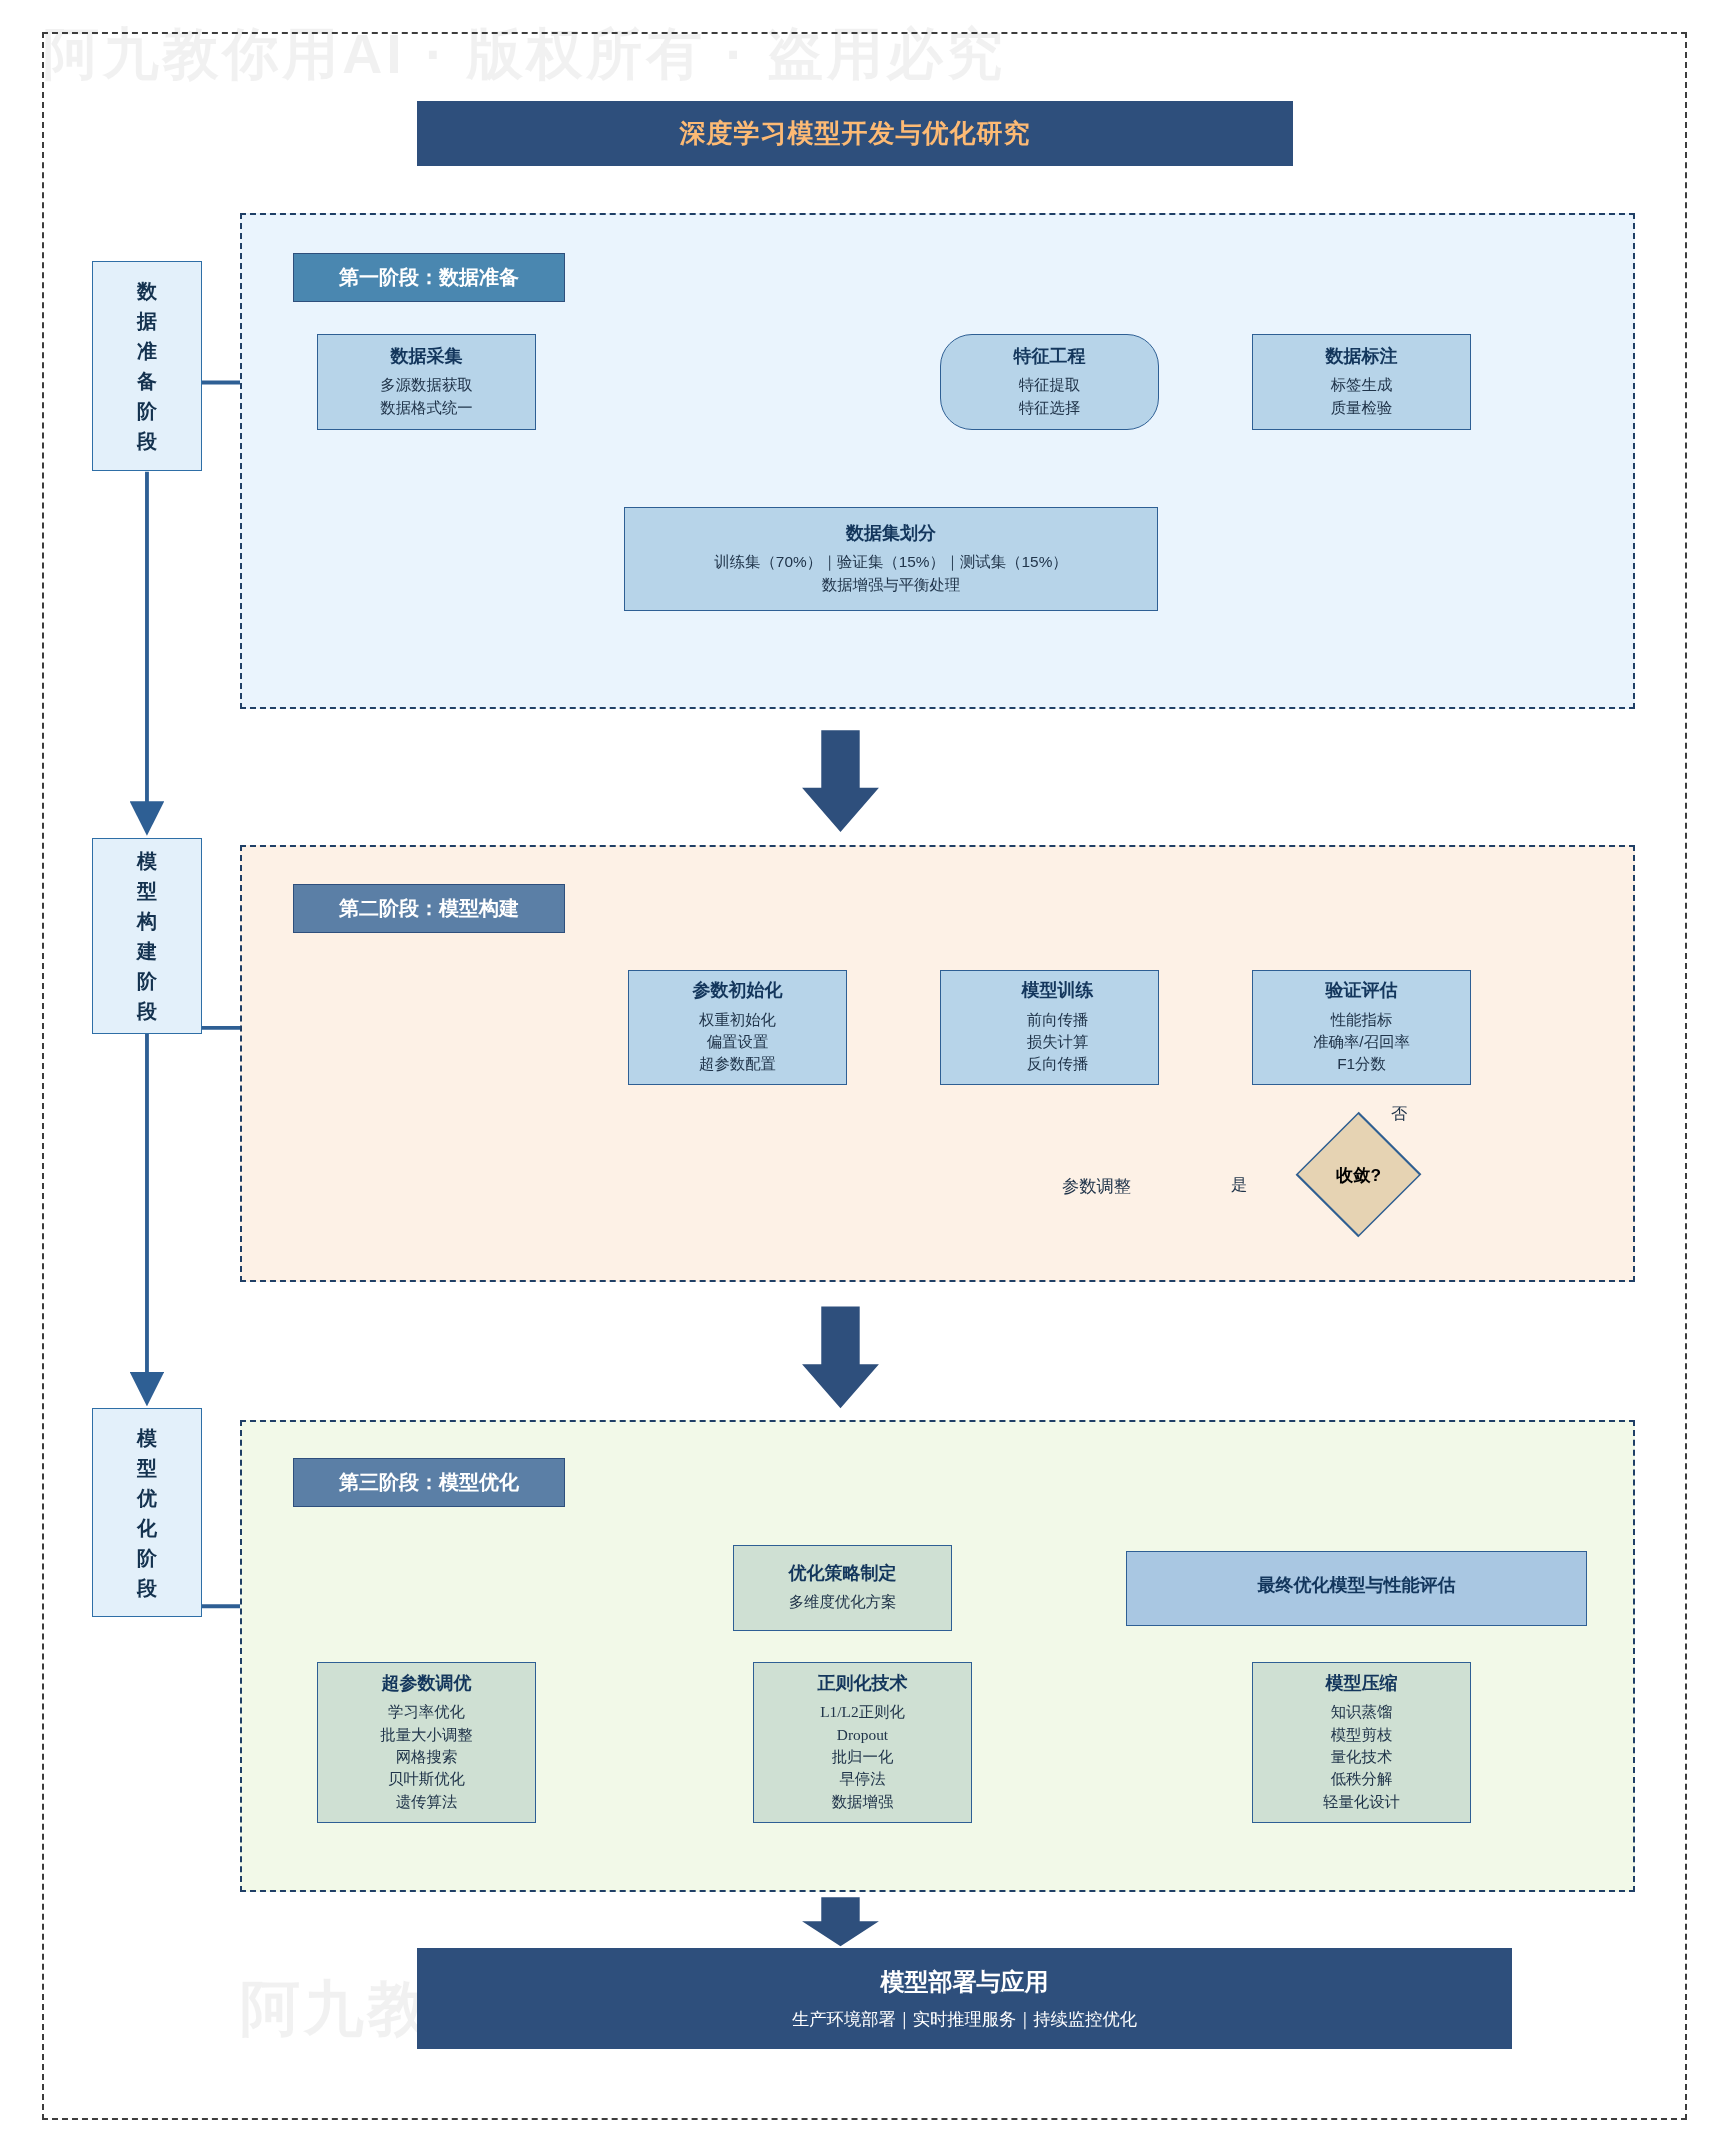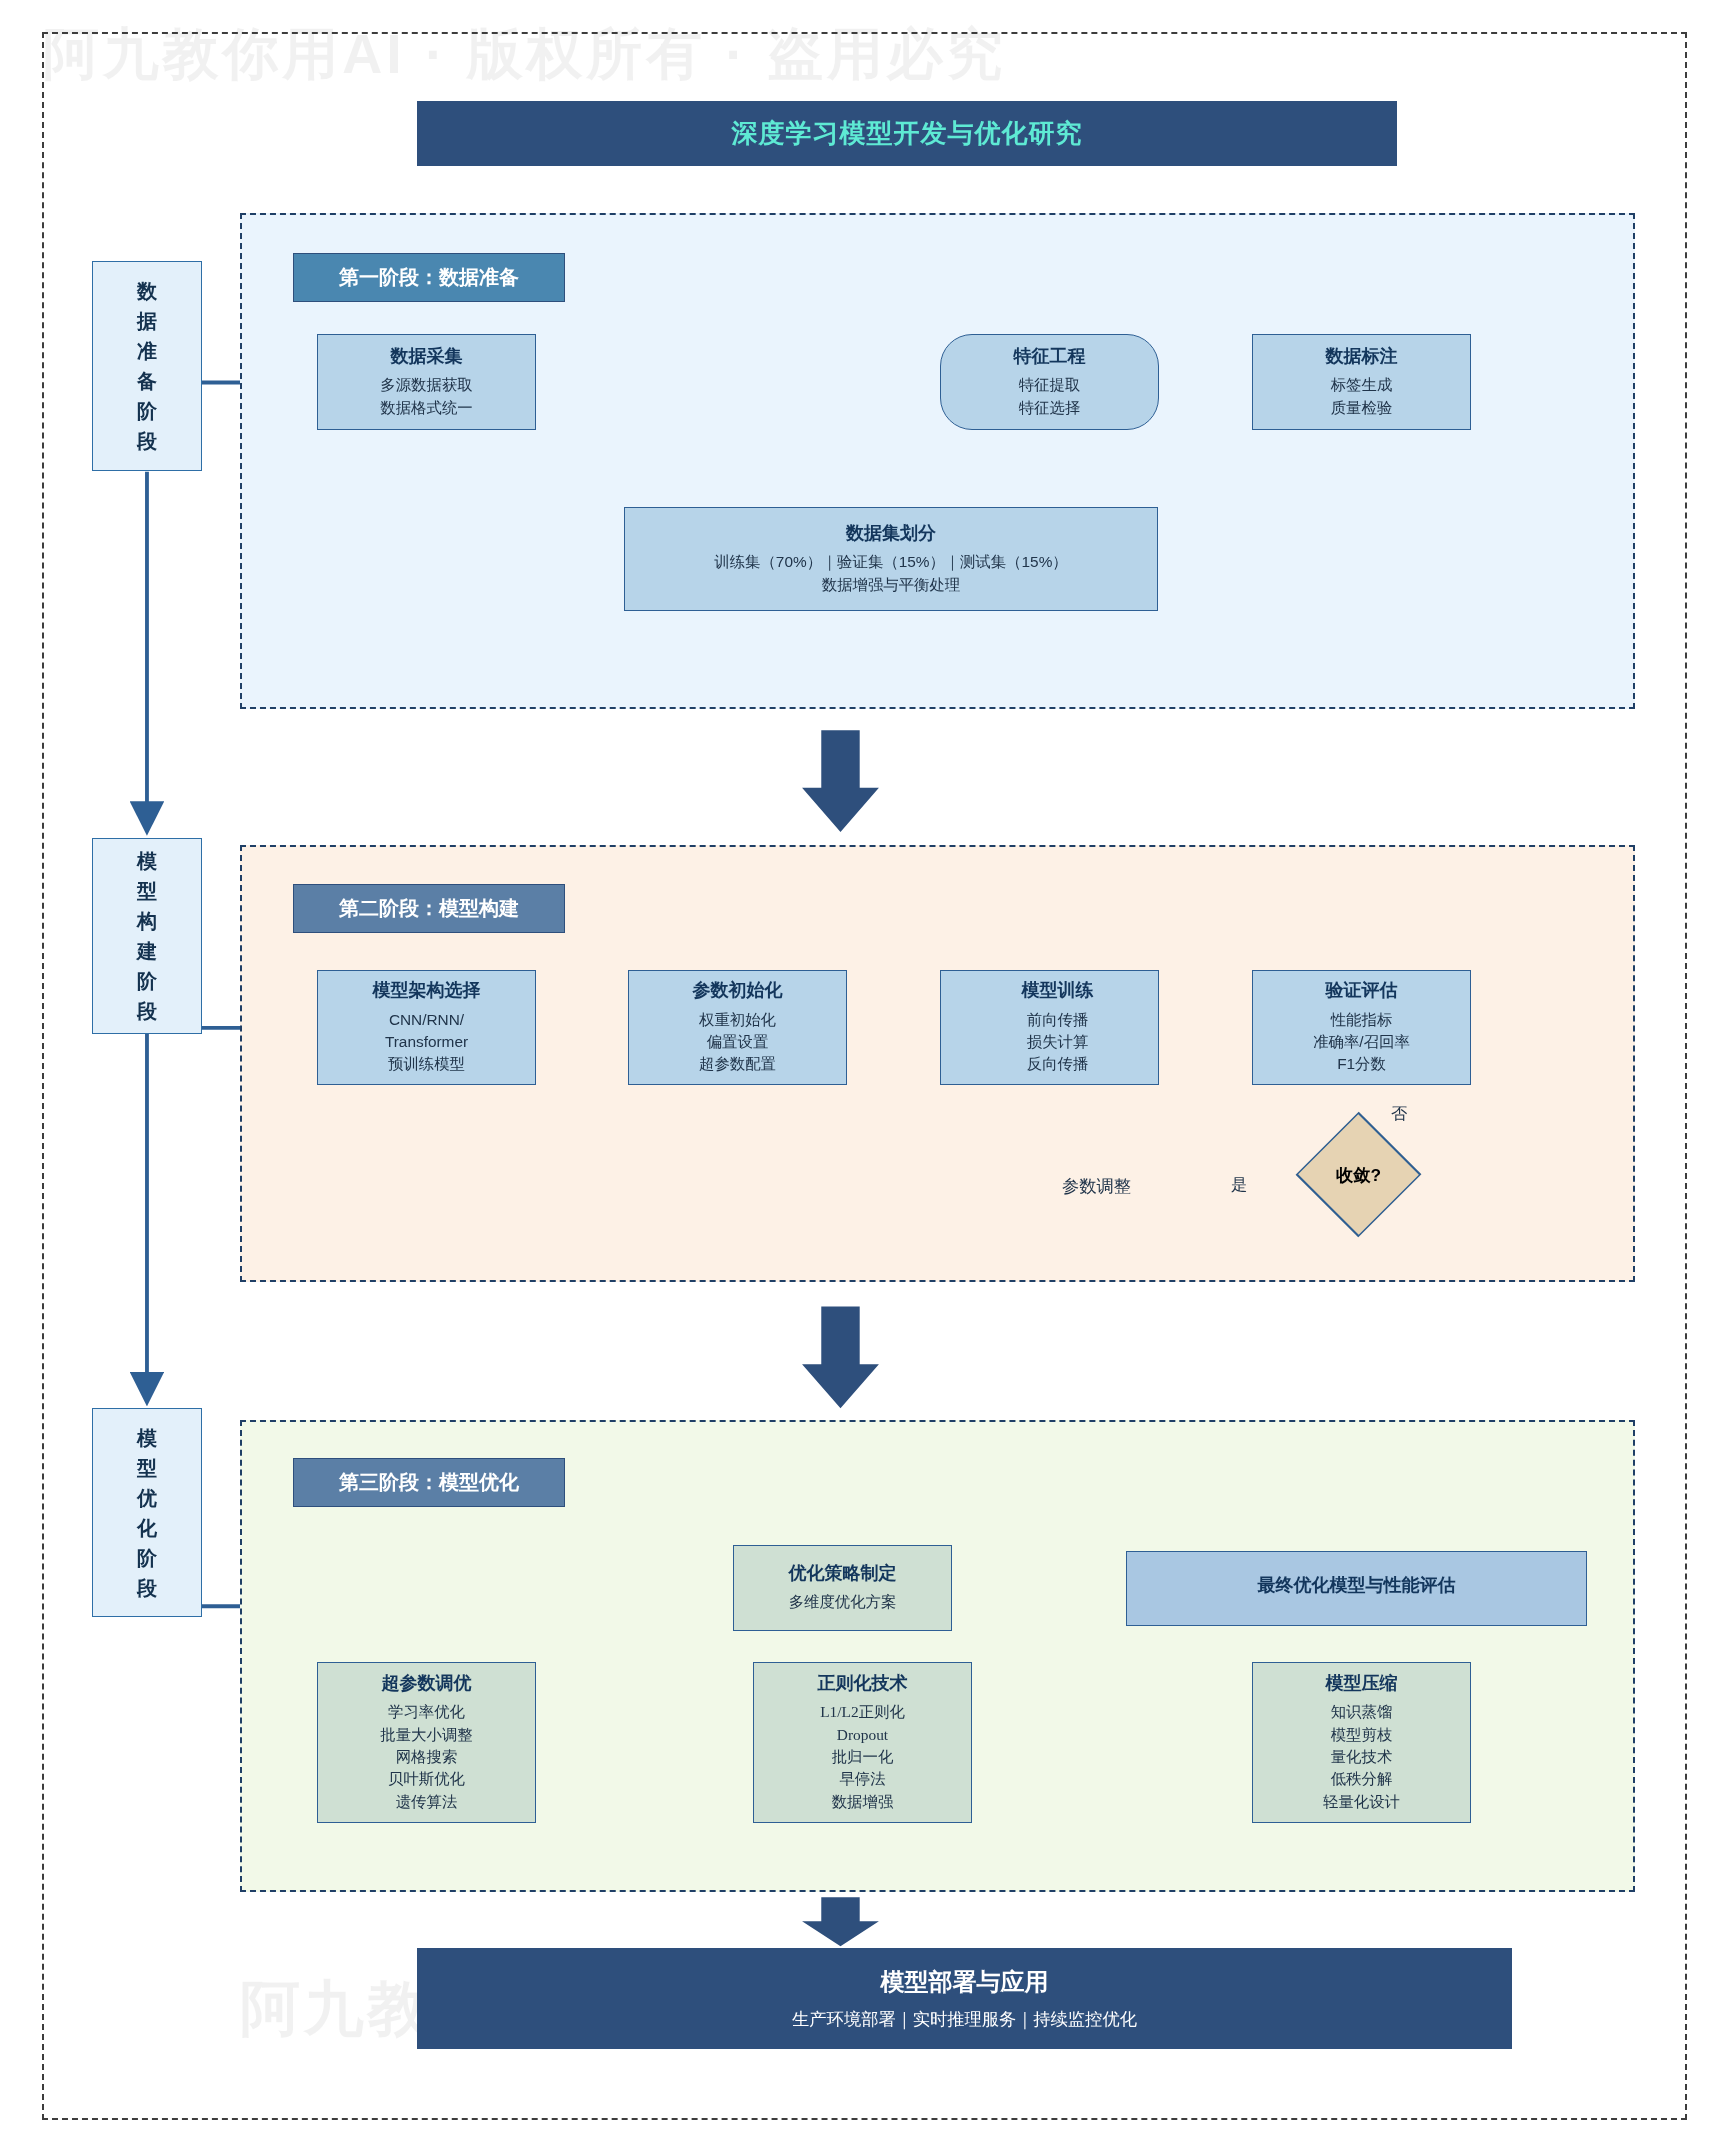--- a/index.html
+++ b/index.html
@@ -10,22 +10,22 @@
   .wm{position:absolute;color:rgba(0,0,0,0.055);font-weight:700;white-space:nowrap;
       letter-spacing:3.8px;pointer-events:none;user-select:none;}
   .wm-top{left:43px;top:17.3px;font-size:56px;}
   .wm-bot{left:240px;top:1969px;font-size:60px;}
 
   
   .outer-frame{position:absolute;left:42px;top:32px;width:1645px;height:2088px;
      border:2.9px dashed #3d3d3d;box-sizing:border-box;}
 
   
-  .main-title{position:absolute;left:417px;top:101px;width:980px;height:65px;
-     background:#2e4f7c;border:1.9px solid #2e4f7c;color:#5eead4;font-size:26px;font-weight:700;
+  .main-title{position:absolute;left:417px;top:101px;width:876px;height:65px;
+     background:#2e4f7c;border:1.9px solid #2e4f7c;color:#fdba74;font-size:26px;font-weight:700;
      display:flex;align-items:center;justify-content:center;letter-spacing:1px;box-sizing:border-box;}
 
   
   .phase-box{position:absolute;border:2.9px dashed #1f3f66;box-sizing:border-box;}
   .ph1{left:240px;top:213px;width:1395px;height:496px;background:#eaf4fd;}
   .ph2{left:240px;top:845px;width:1395px;height:437px;background:#fdf1e6;}
   .ph3{left:240px;top:1420px;width:1395px;height:472px;background:#f2f9e8;}
 
   .phase-label{position:absolute;display:flex;align-items:center;justify-content:center;
      color:#ffffff;font-weight:700;font-size:20px;box-sizing:border-box;text-align:right;}
@@ -209,28 +209,20 @@
   </div>
   <div class="pbox blue b-split">
     <div class="t">数据集划分</div>
     <div class="s">训练集（70%）｜验证集（15%）｜测试集（15%）</div>
     <div class="s">数据增强与平衡处理</div>
   </div>
 
   <div class="phase-box ph2"></div>
   <div class="phase-label pl2">第二阶段：模型构建</div>
 
-  <div class="pbox blue b-arch">
-    <div class="t">模型架构选择</div>
-    <div class="s">
-        <div>CNN/RNN/</div>
-        <div>Transformer</div>
-        <div>预训练模型</div>
-      </div>
-  </div>
   <div class="pbox blue b-init">
     <div class="t">参数初始化</div>
     <div class="s">
         <div>权重初始化</div>
         <div>偏置设置</div>
         <div>超参数配置</div>
       </div>
   </div>
   <div class="pbox blue b-train">
     <div class="t">模型训练</div>

